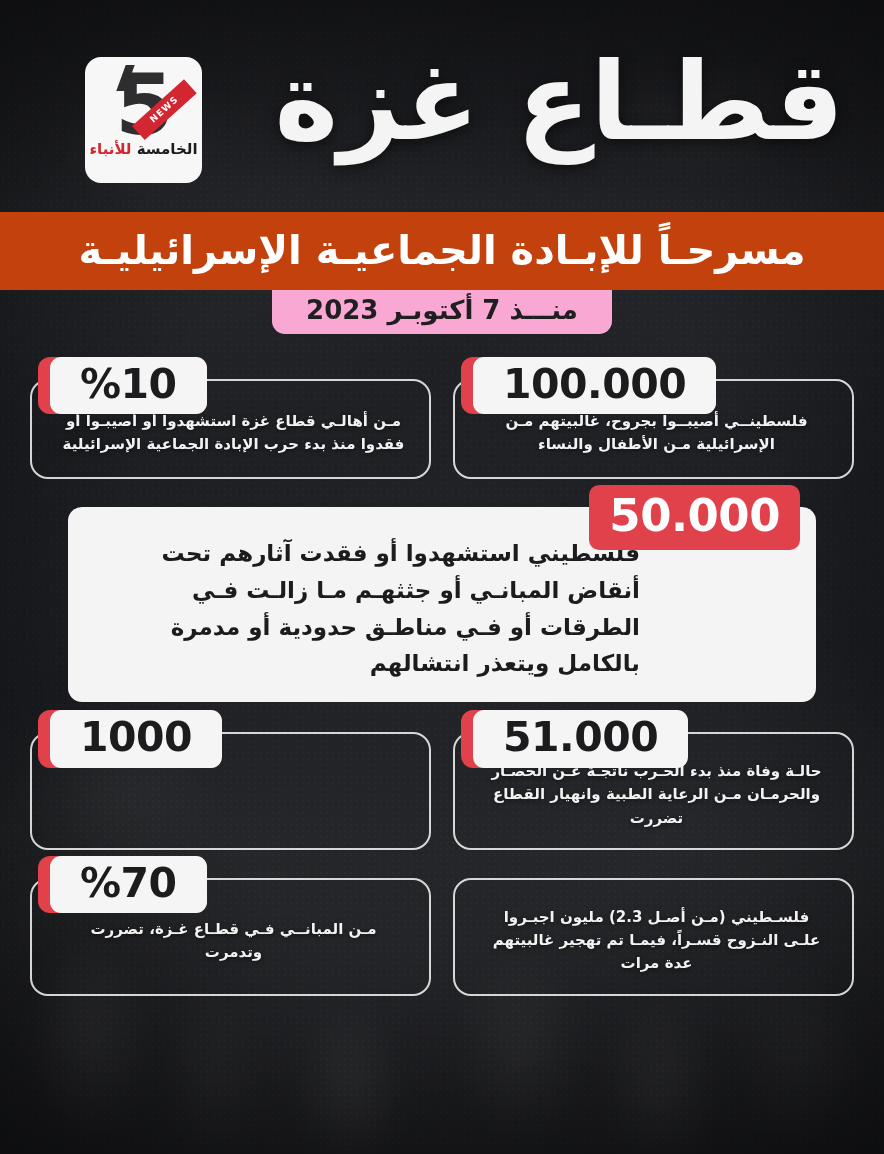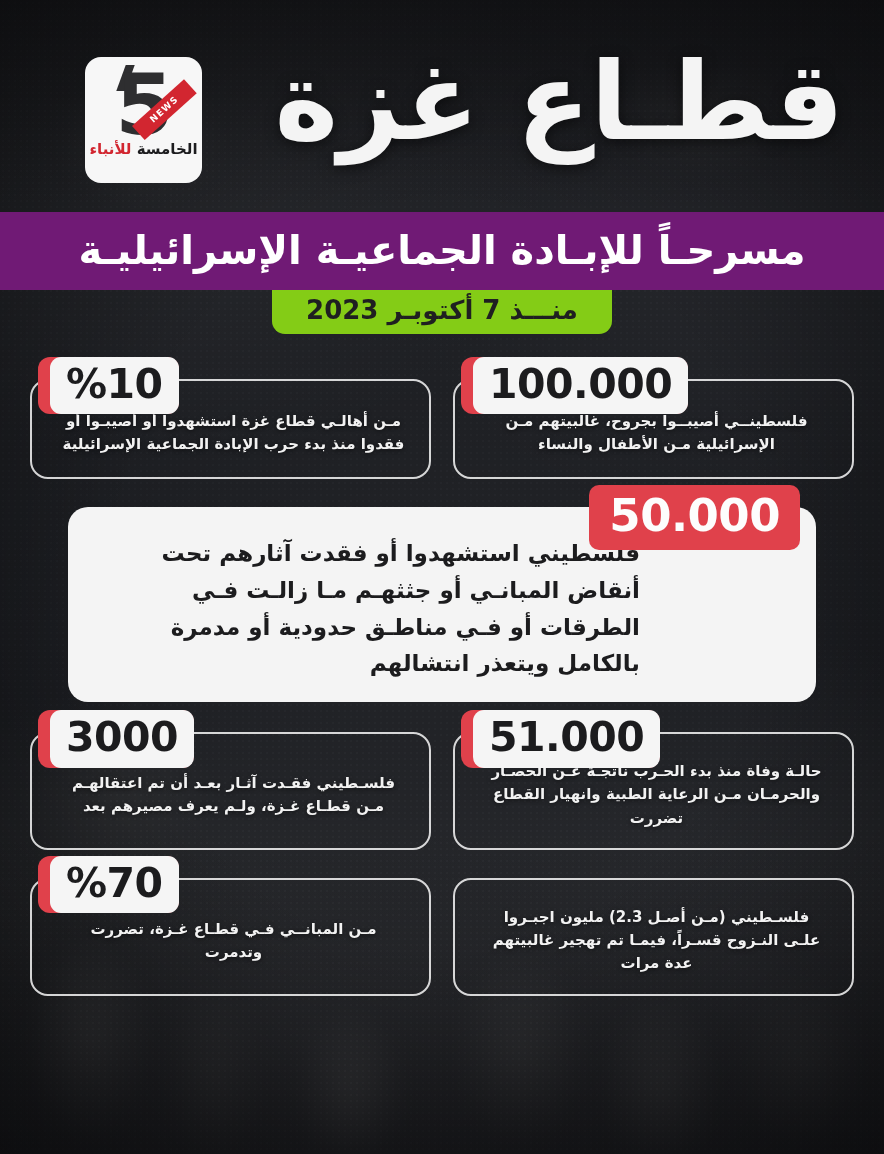--- a/index.html
+++ b/index.html
@@ -150,36 +150,36 @@
     font-weight: 700;
     line-height: 1.15;
     letter-spacing: 2px;
     text-shadow: 0 3px 14px rgba(0,0,0,.55);
   }
 
   
   .red-banner {
     position: relative;
     width: 884px;
-    background: #701a75;
+    background: #c2410c;
     padding: 14px 0 16px;
     text-align: center;
   }
   .red-banner-text {
     color: #ffffff;
     font-size: 40px;
     font-weight: 700;
     letter-spacing: 0px;
     line-height: 1.2;
   }
 
   .date-pill-wrap { text-align: center; margin-top: -2px; }
   .date-pill {
     display: inline-block;
-    background: #84cc16;
+    background: #f9a8d4;
     color: #1f1f21;
     font-size: 26px;
     font-weight: 700;
     padding: 7px 34px 9px;
     border-radius: 0 0 13px 13px;
   }
 
   
   .stats { padding: 45px 30px 0; }
 
@@ -224,35 +224,35 @@
     width: calc(100% + 12px);
     height: 100%;
     background: #e0414b;
     border-radius: 12px;
   }
   .badge-plate {
     position: relative;
     background: #f5f5f5;
     color: #1c1c1e;
     border-radius: 11px;
-    padding: 3px 16px 6px;
+    padding: 3px 30px 6px;
     font-size: 41px;
     font-weight: 900;
     line-height: 1.18;
     letter-spacing: -0.5px;
     font-family: "DejaVu Sans", sans-serif;
     white-space: nowrap;
     direction: ltr;
   }
 
   
   .card.featured {
     background: #f4f4f4;
     border: none;
-    border-radius: 20px;
+    border-radius: 14px;
     margin: 0 38px 30px;
     min-height: 112px;
     padding: 28px 26px 20px;
   }
   .card.featured .card-text {
     color: #1c1c1e;
     font-size: 23px;
     line-height: 1.6;
     text-shadow: none;
     text-align: right;
@@ -329,23 +329,22 @@
         <div class="card">
           <div class="badge">
             <div class="badge-shadow"></div>
             <div class="badge-plate">51.000</div>
           </div>
           <div class="card-text">حالـة وفاة منذ بدء الحـرب ناتجـة عـن الحصـار والحرمـان مـن الرعاية الطبية وانهيار القطاع تضررت</div>
         </div>
         <div class="card">
           <div class="badge">
             <div class="badge-shadow"></div>
-            <div class="badge-plate">3000</div>
-          </div>
-          <div class="card-text">فلسـطيني فقـدت آثـار بعـد أن تم اعتقالهـم مـن قطـاع غـزة، ولـم يعرف مصيرهم بعد</div>
+            <div class="badge-plate">1000</div>
+          </div>
         </div>
       </div>
 
       <div class="row">
         <div class="card">
           <div class="card-text">فلسـطيني (مـن أصـل 2.3) مليون اجبـروا علـى النـزوح قسـراً، فيمـا تم تهجير غالبيتهم عدة مرات</div>
         </div>
         <div class="card">
           <div class="badge">
             <div class="badge-shadow"></div>

